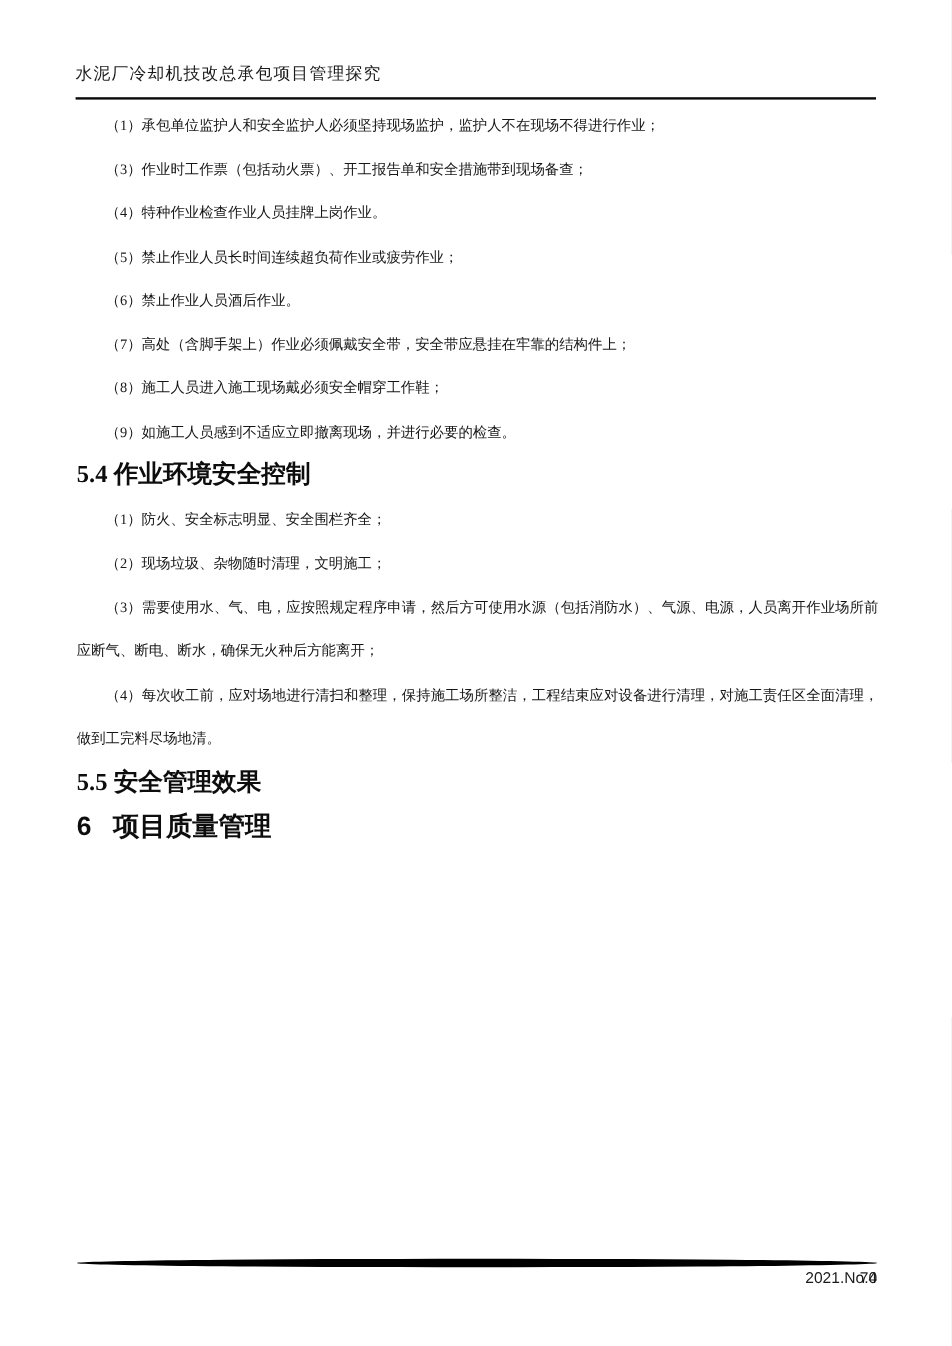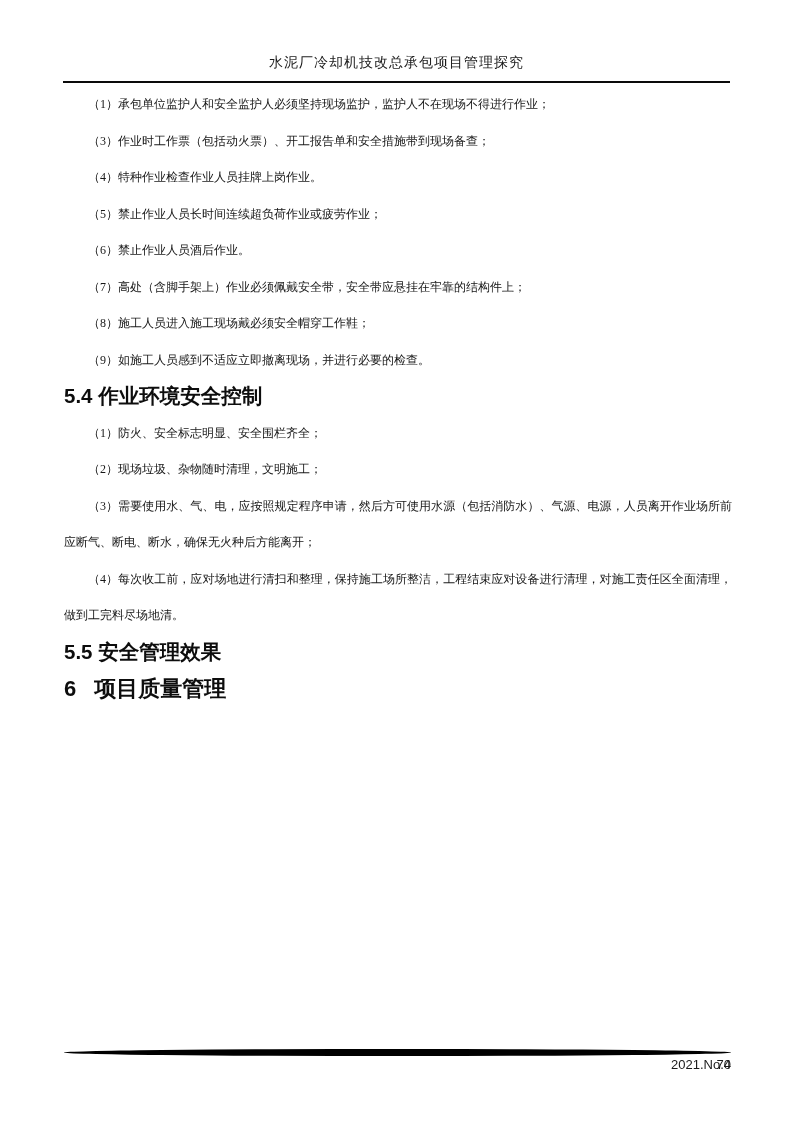--- a/index.html
+++ b/index.html
@@ -12,21 +12,20 @@
     overflow: hidden;
     font-family: "Liberation Serif", "DejaVu Serif", serif;
     color: #111111;
   }
   
   .running-head {
     position: absolute;
     top: 52px;
     left: 63px;
     width: 667px;
-    text-align: center;
     font-size: 14px;
     line-height: 22px;
     color: #1a1a1a;
     letter-spacing: 1px;
   }
   .header-rule {
     position: absolute;
     top: 81px;
     left: 63px;
     width: 667px;
@@ -46,21 +45,21 @@
     line-height: 36.5px;
     text-indent: 2em;
     text-align: justify;
     color: #161616;
   }
   .sec-heading {
     margin: 0;
     font-size: 20.5px;
     line-height: 36.5px;
     font-weight: bold;
-    font-family: Liberation Sans, sans-serif;
+    font-family: Liberation Serif, serif;
     color: #0d0d0d;
     text-align: left;
   }
   .chapter-heading {
     margin: 0;
     font-size: 22px;
     line-height: 38px;
     font-weight: bold;
     font-family: "Liberation Sans", "DejaVu Sans", sans-serif;
     color: #0d0d0d;

